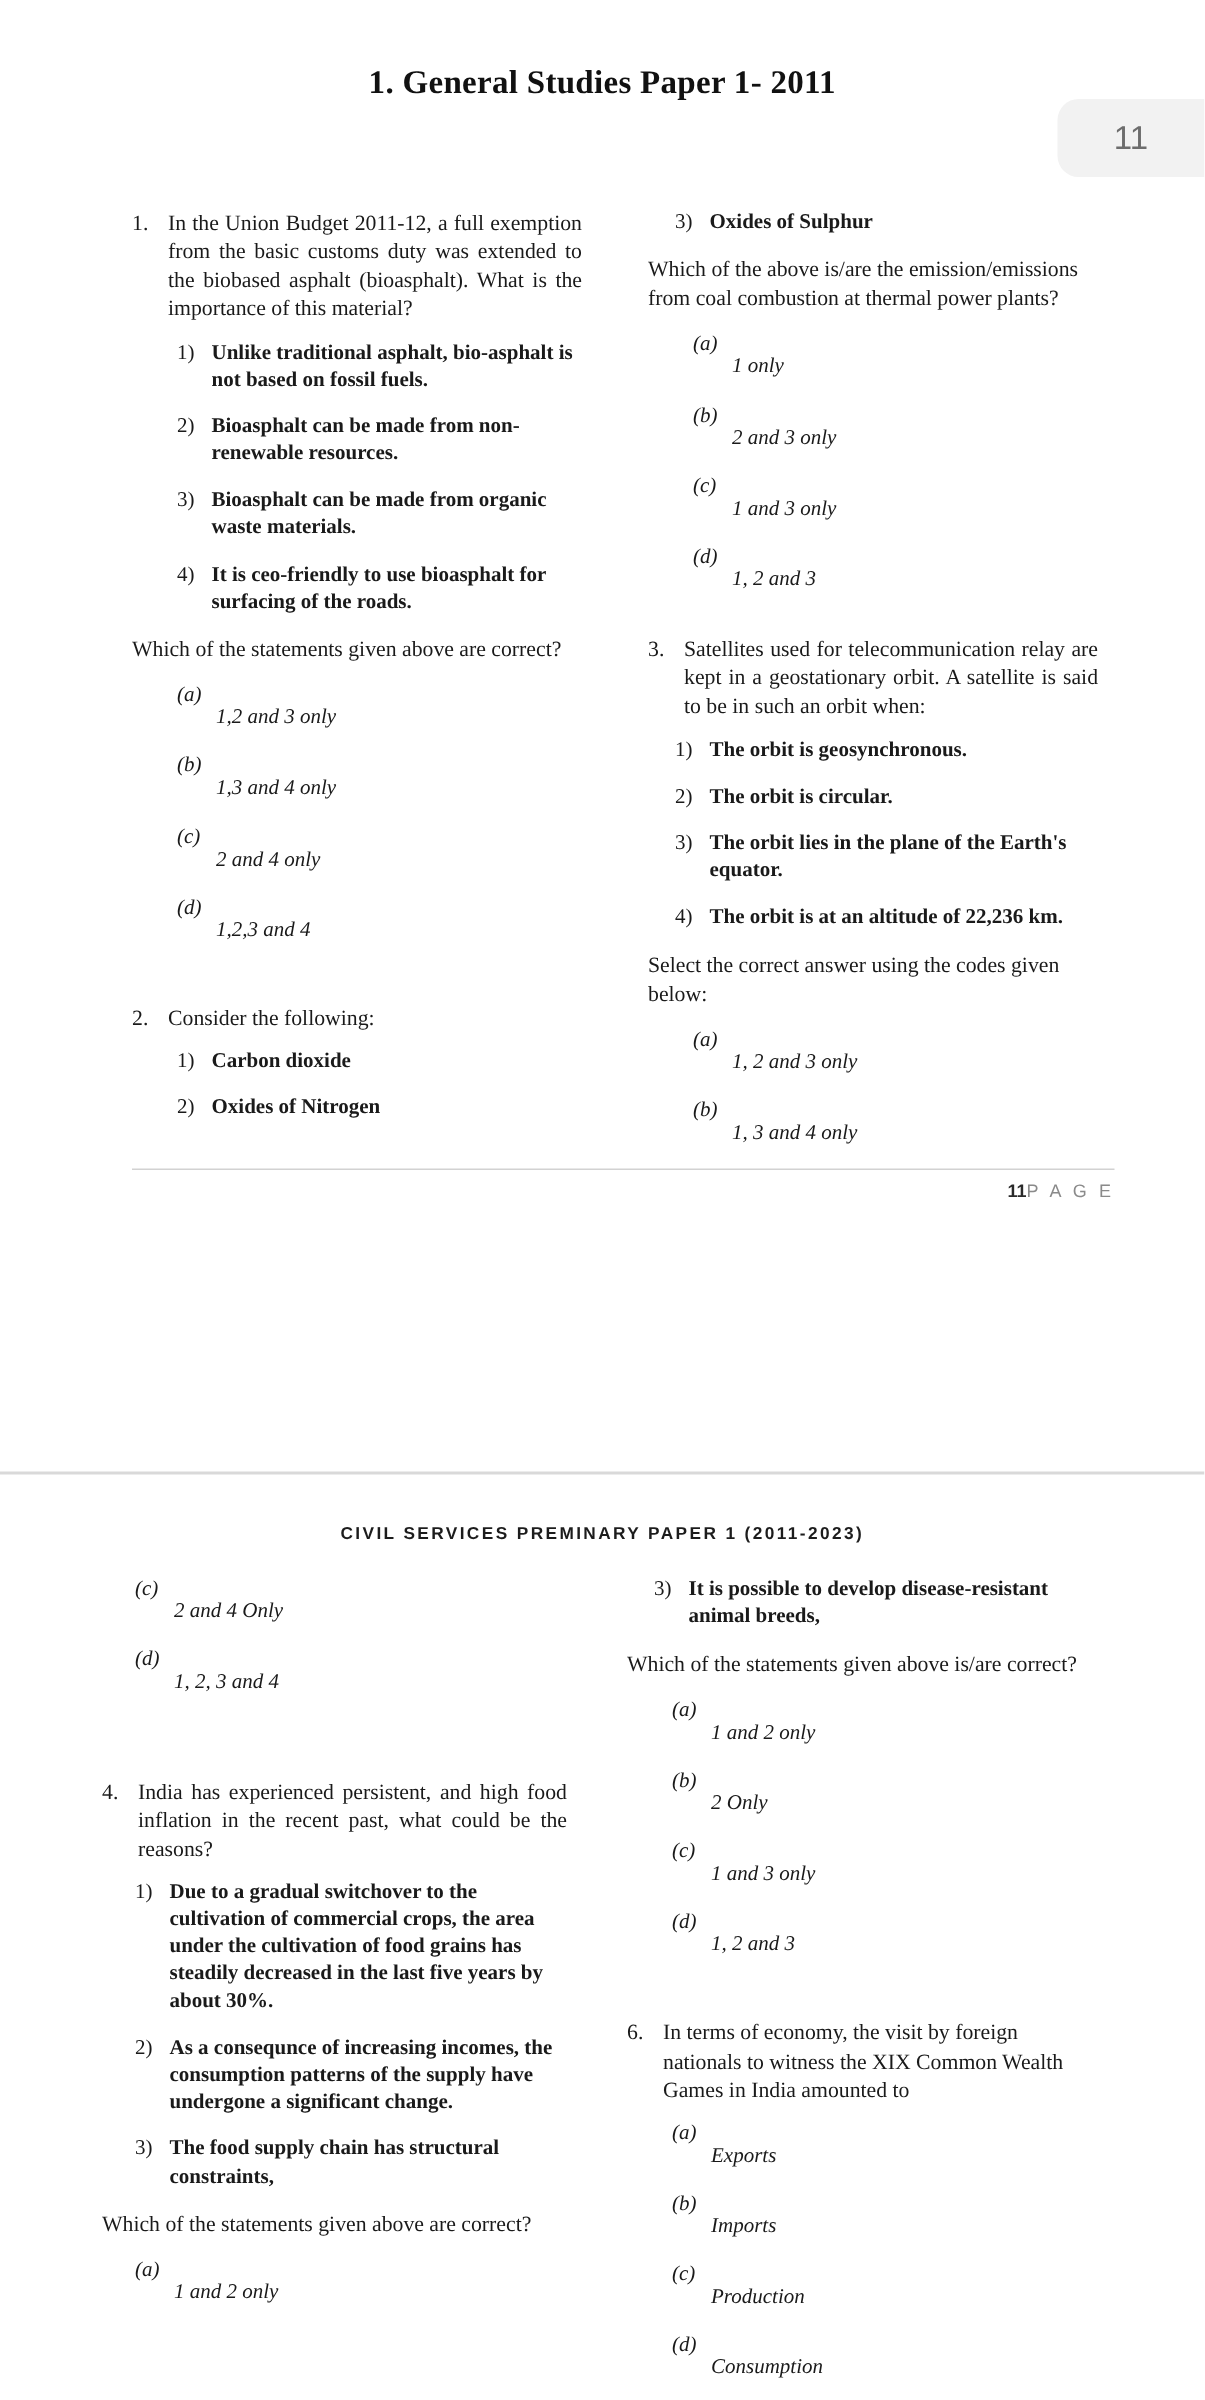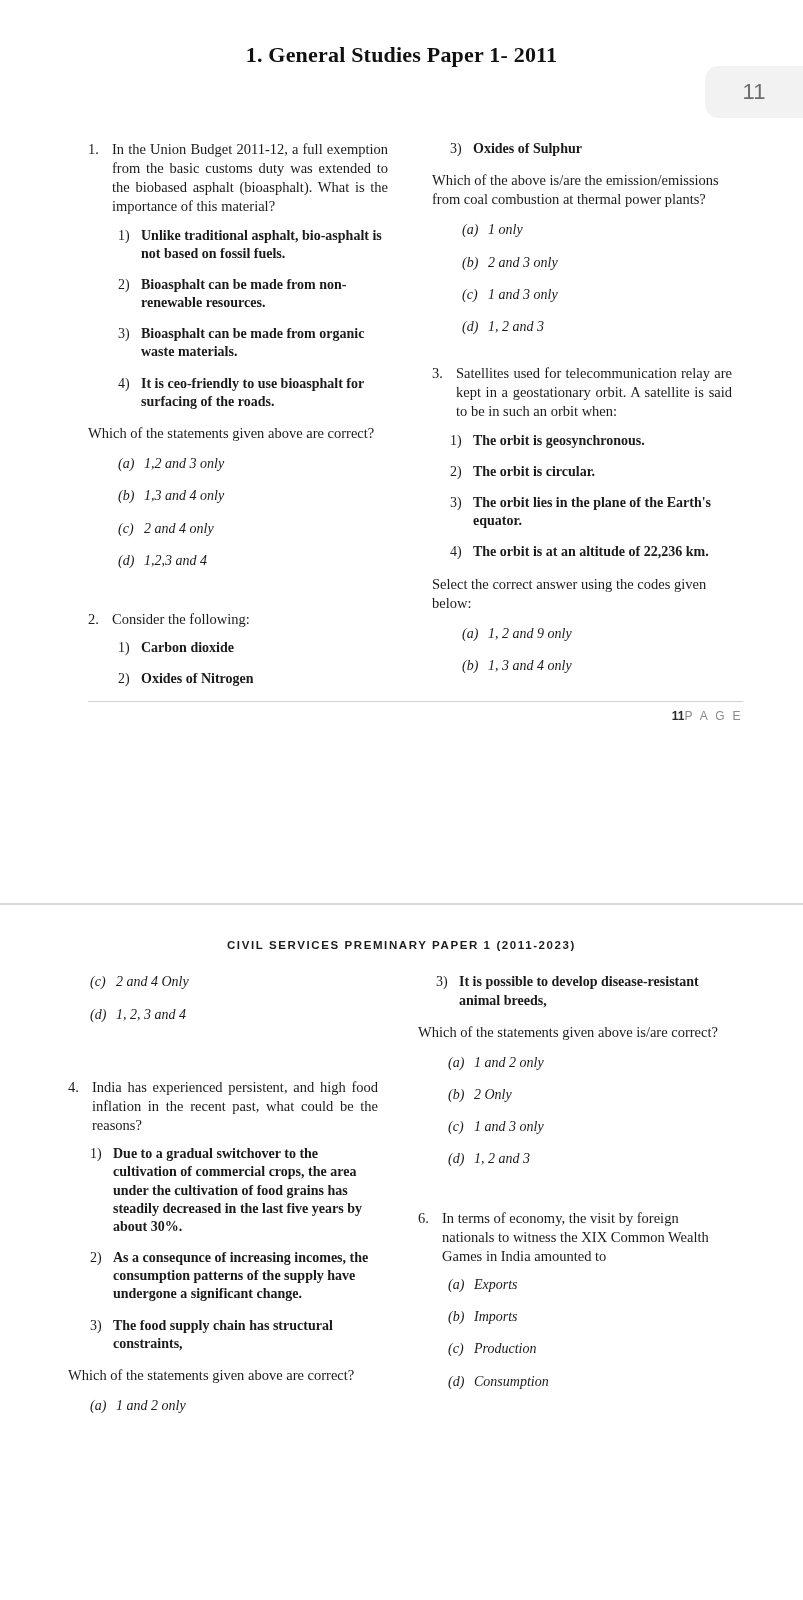--- a/index.html
+++ b/index.html
@@ -109,21 +109,21 @@
     align-items: flex-start;
     margin: 0 0 14px 30px;
     font-style: italic;
     font-size: 14px;
     line-height: 1.3;
   }
   .opt-key {
     flex: 0 0 auto;
     width: 26px;
   }
-  .opt-text { flex: 1 1 auto; }
+  .opt-text { flex: 1 1 auto; margin-top: 15px; }
 
   .spacer-sm { height: 14px; }
   .spacer-md { height: 26px; }
   .spacer-lg { height: 40px; }
 
   .footer-rule {
     margin: 0 60px 0 88px;
     border-top: 1px solid #d2d2d2;
   }
   .page-footer {
@@ -308,21 +308,21 @@
         </div>
         <div class="stmt-row" style="margin-left:18px">
           <div class="stmt-num">4)</div>
           <div class="stmt-text">The orbit is at an altitude of 22,236 km.</div>
         </div>
 
         <div class="lead">Select the correct answer using the codes given below:</div>
 
         <div class="opt-row">
           <div class="opt-key">(a)</div>
-          <div class="opt-text">1, 2 and 9 only</div>
+          <div class="opt-text">1, 2 and 3 only</div>
         </div>
         <div class="opt-row">
           <div class="opt-key">(b)</div>
           <div class="opt-text">1, 3 and 4 only</div>
         </div>
       </div>
 
     </div>
   </div>
 

